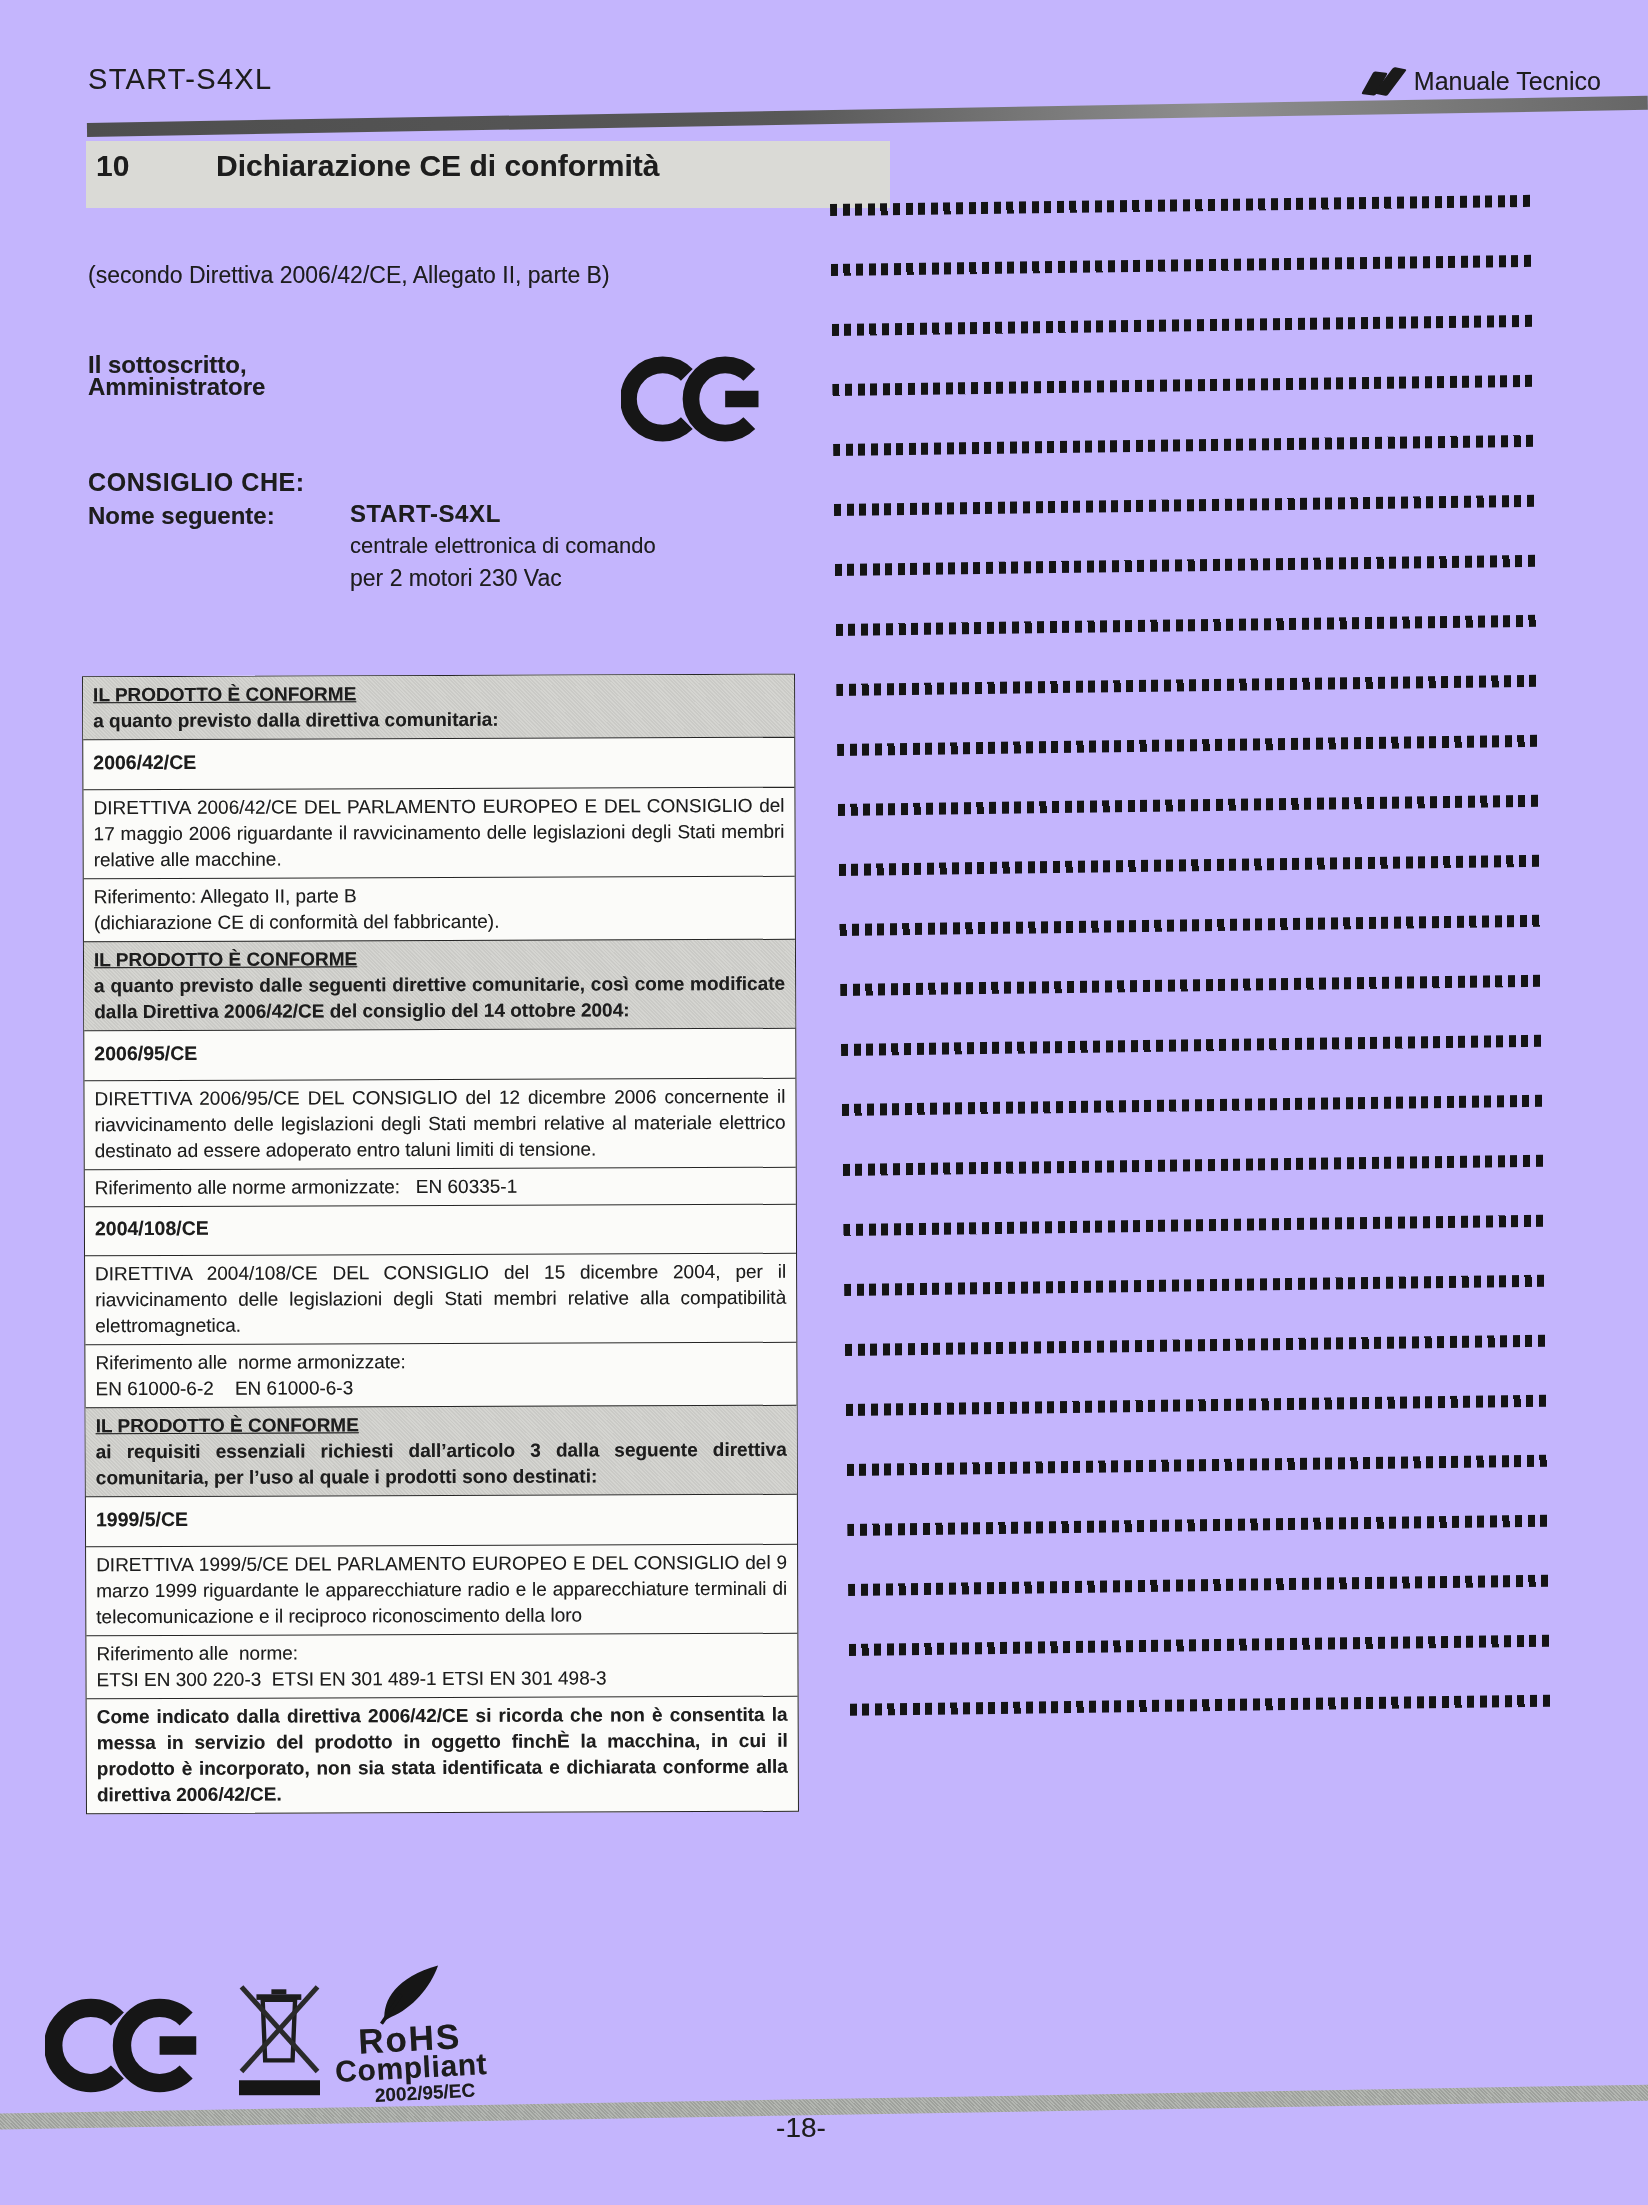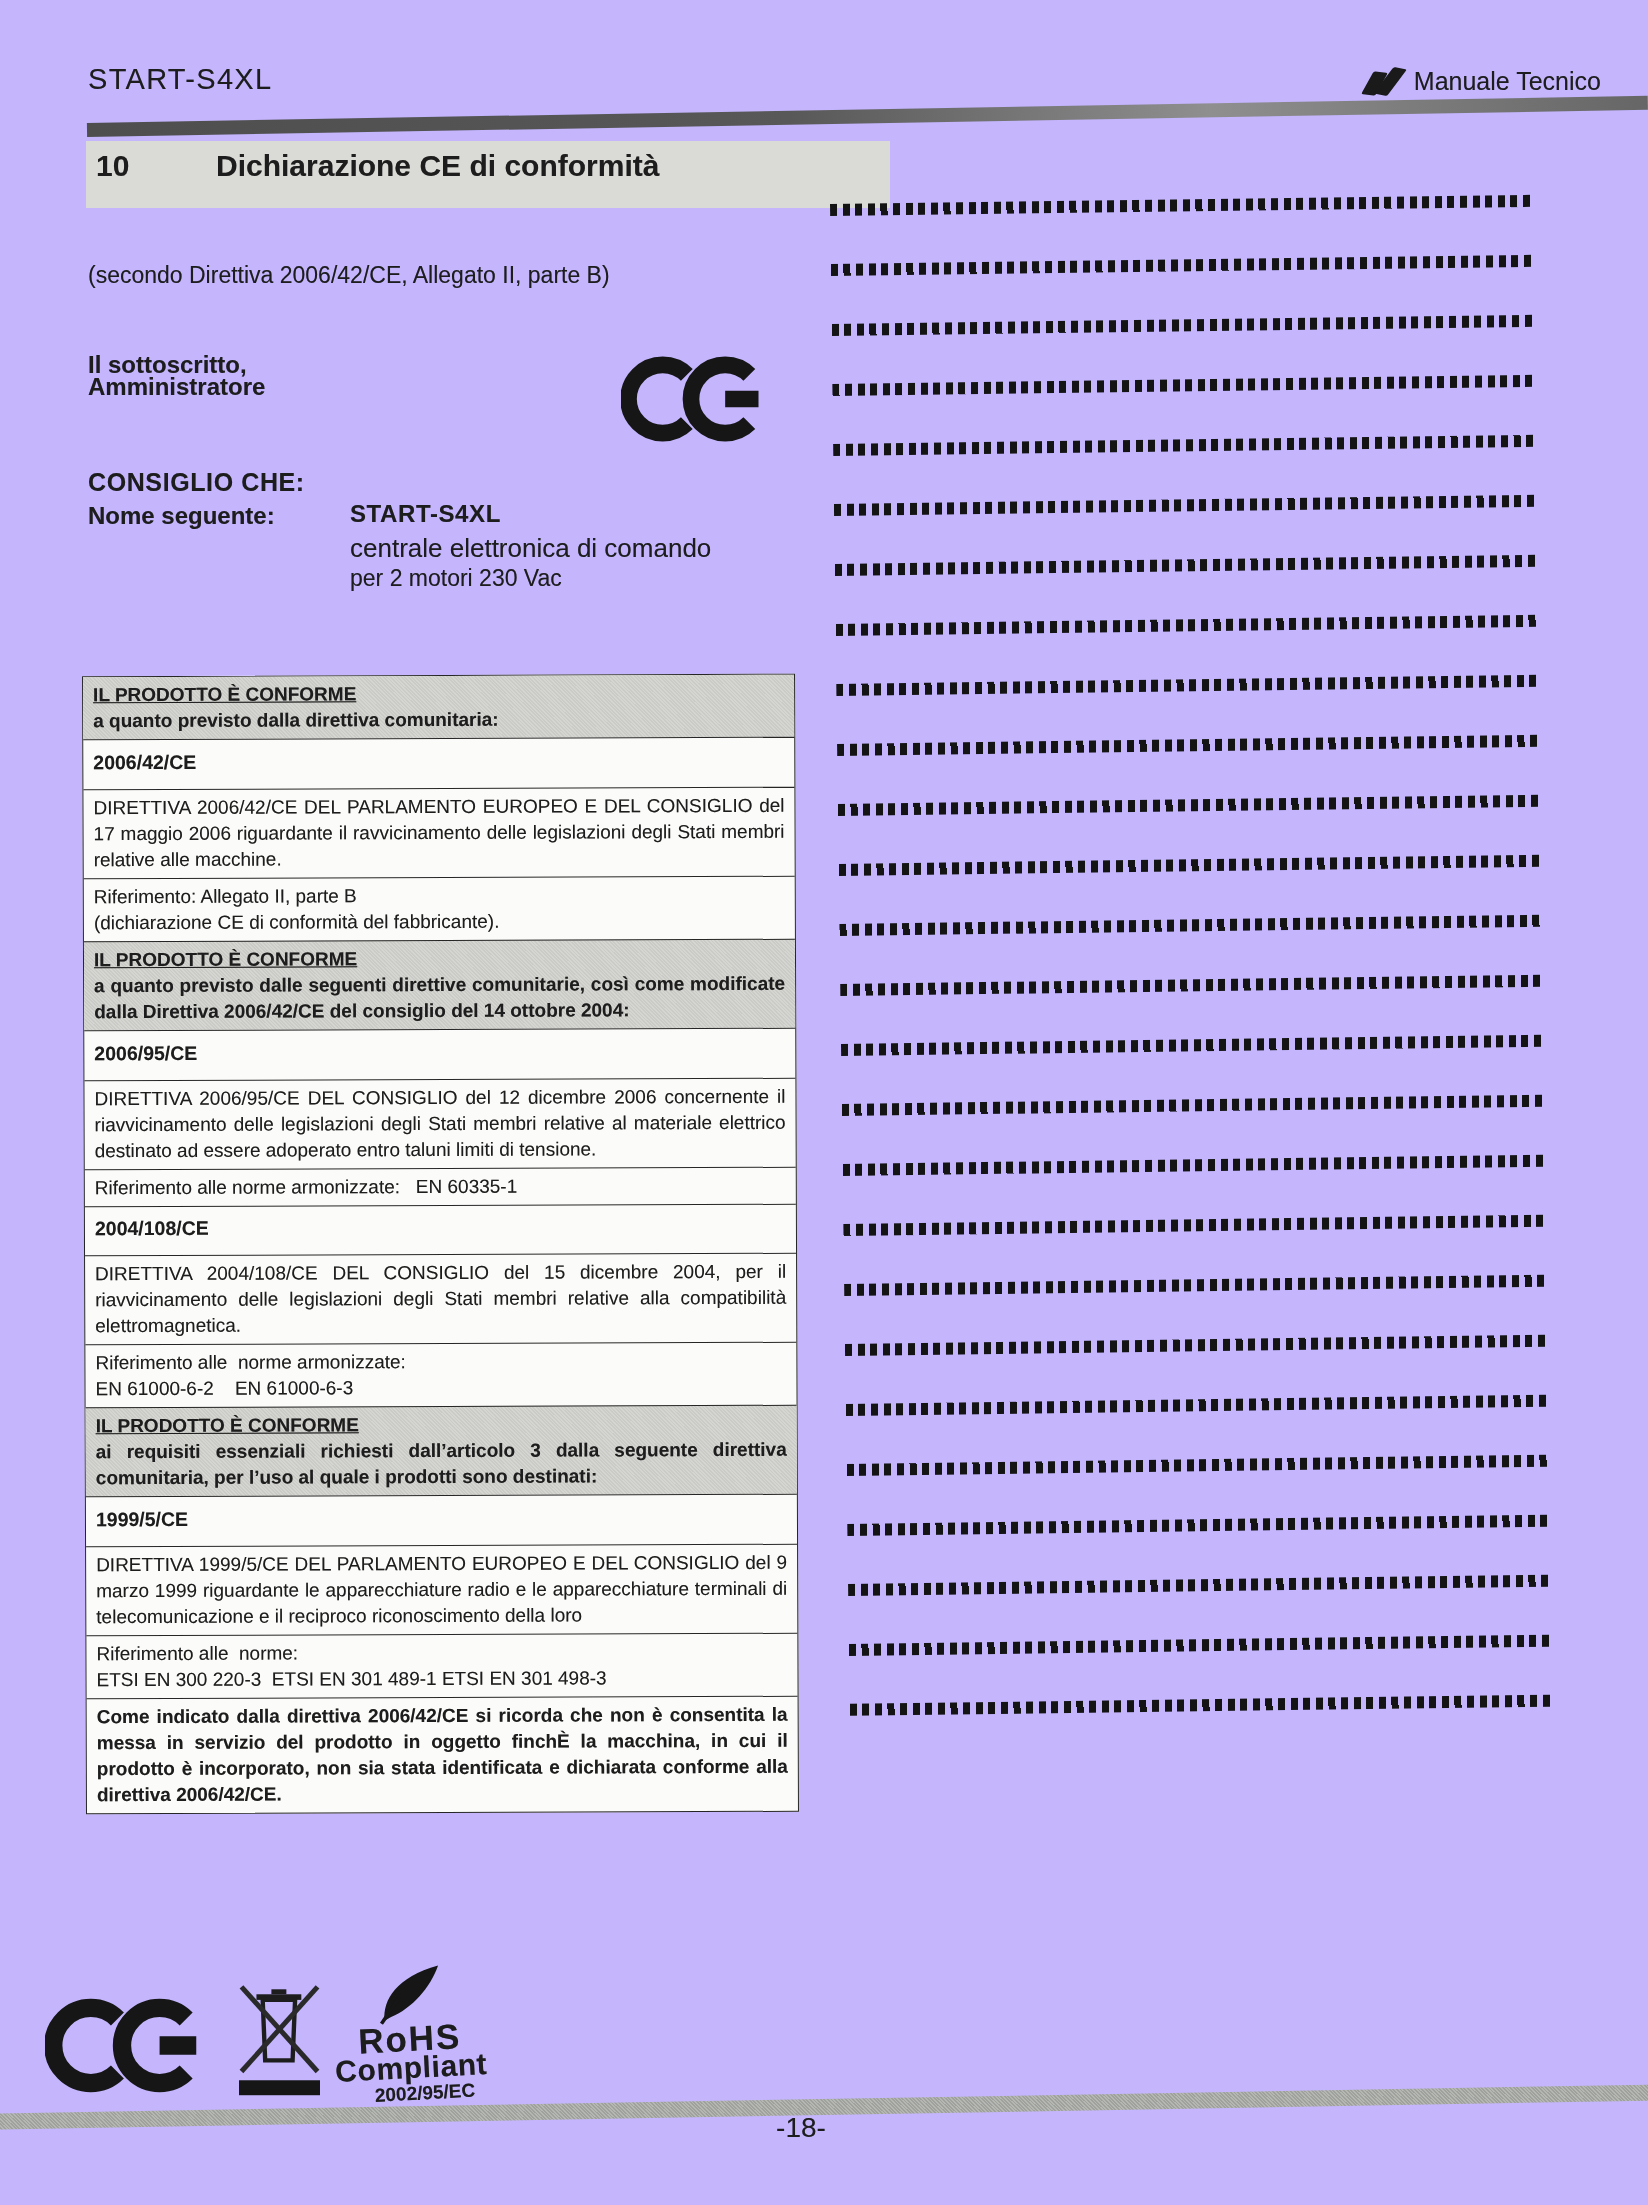--- a/index.html
+++ b/index.html
@@ -35,21 +35,21 @@
   .subtitle{position:absolute;left:88px;top:262px;font-size:23px;}
   .subscriber{position:absolute;left:88px;top:339px;font-size:24px;font-weight:bold;margin-top:12px;}
   .rolex{position:absolute;left:88px;top:373px;font-size:24px;font-weight:bold;}
   .declares{position:absolute;left:88px;top:468px;font-size:25px;font-weight:bold;letter-spacing:0.6px;}
   .ce-large{position:absolute;left:621px;top:345px;width:150px;height:108px;}
   .ce-small{position:absolute;left:45px;top:1990px;width:165px;height:111px;}
   .ce-stroke{stroke:#161616;stroke-width:40;fill:none;}
 
   .product-label{position:absolute;left:88px;top:502px;font-size:24px;font-weight:bold;}
   .product-name{position:absolute;left:350px;top:500px;font-size:24px;font-weight:bold;letter-spacing:0.6px;}
-  .product-desc1{position:absolute;left:350px;top:533px;font-size:26px;}
+  .product-desc1{position:absolute;left:350px;top:533px;font-size:22px;}
   .product-desc2{position:absolute;left:350px;top:565px;font-size:23px;}
 
   
   .conf-table{
     position:absolute;left:84px;top:675px;width:713px;
     border:1.9px solid #262626;font-size:19px;line-height:26px;
     box-sizing:border-box;background:#fbfbf9;
     transform:rotate(-0.2deg);
   }
   .trow{border-top:1.9px solid #262626;padding:5px 10px;box-sizing:border-box;}

